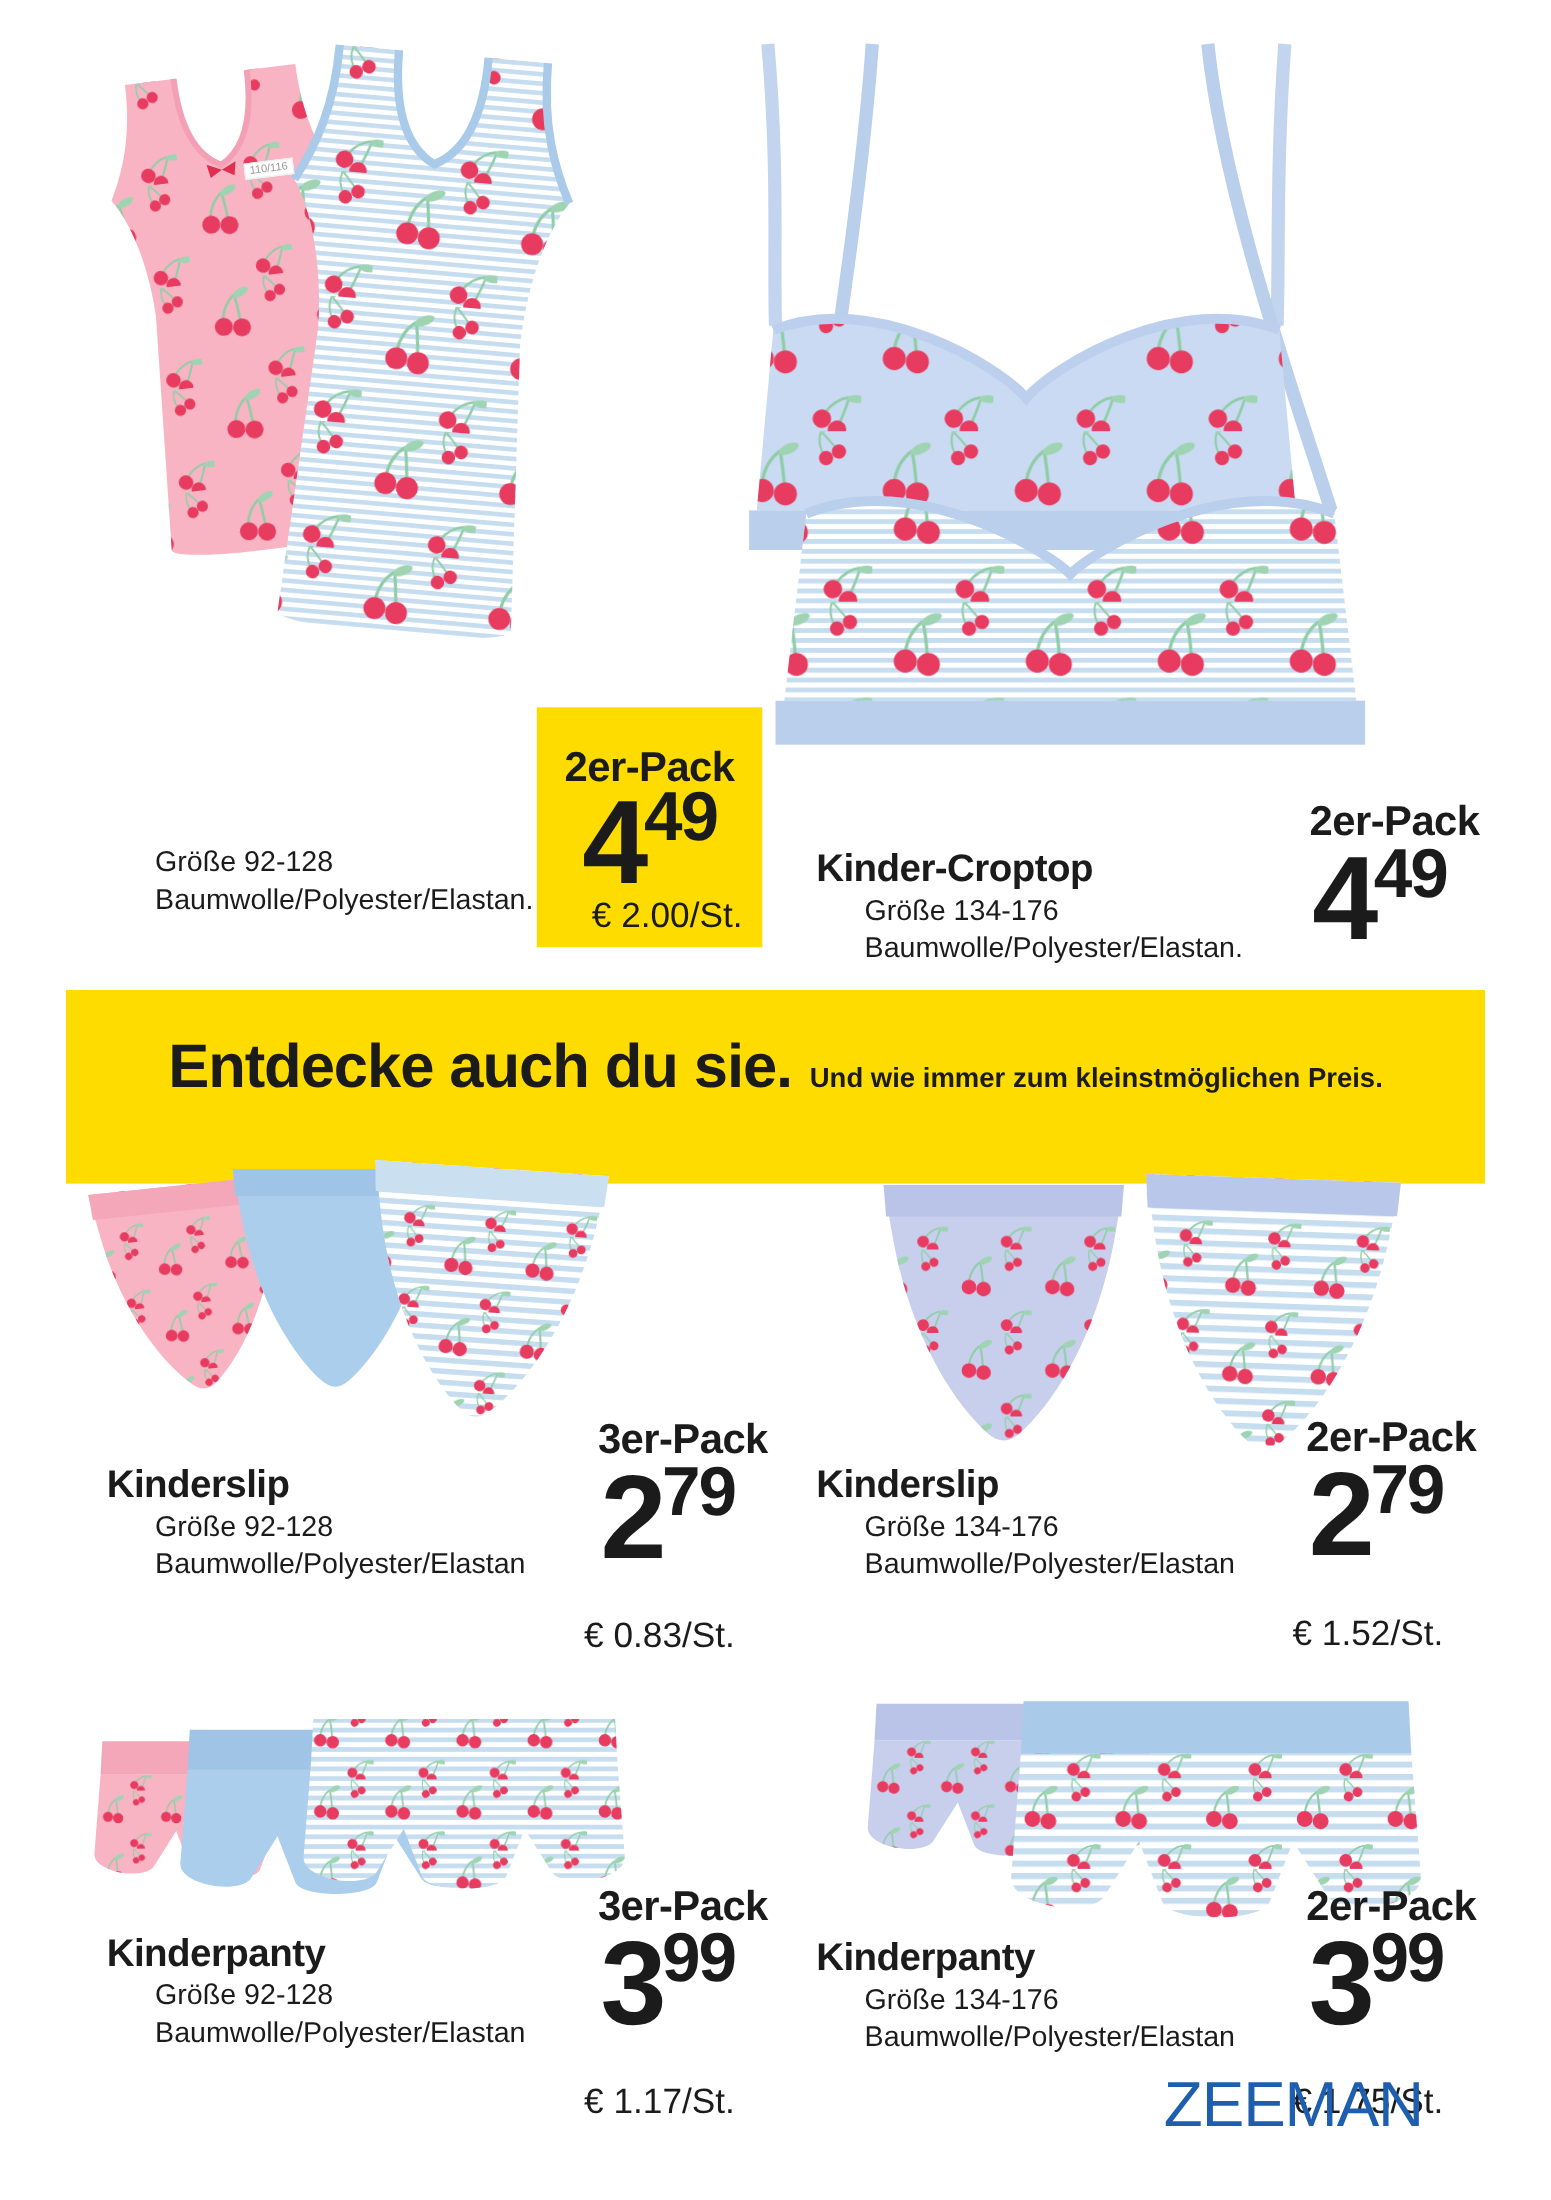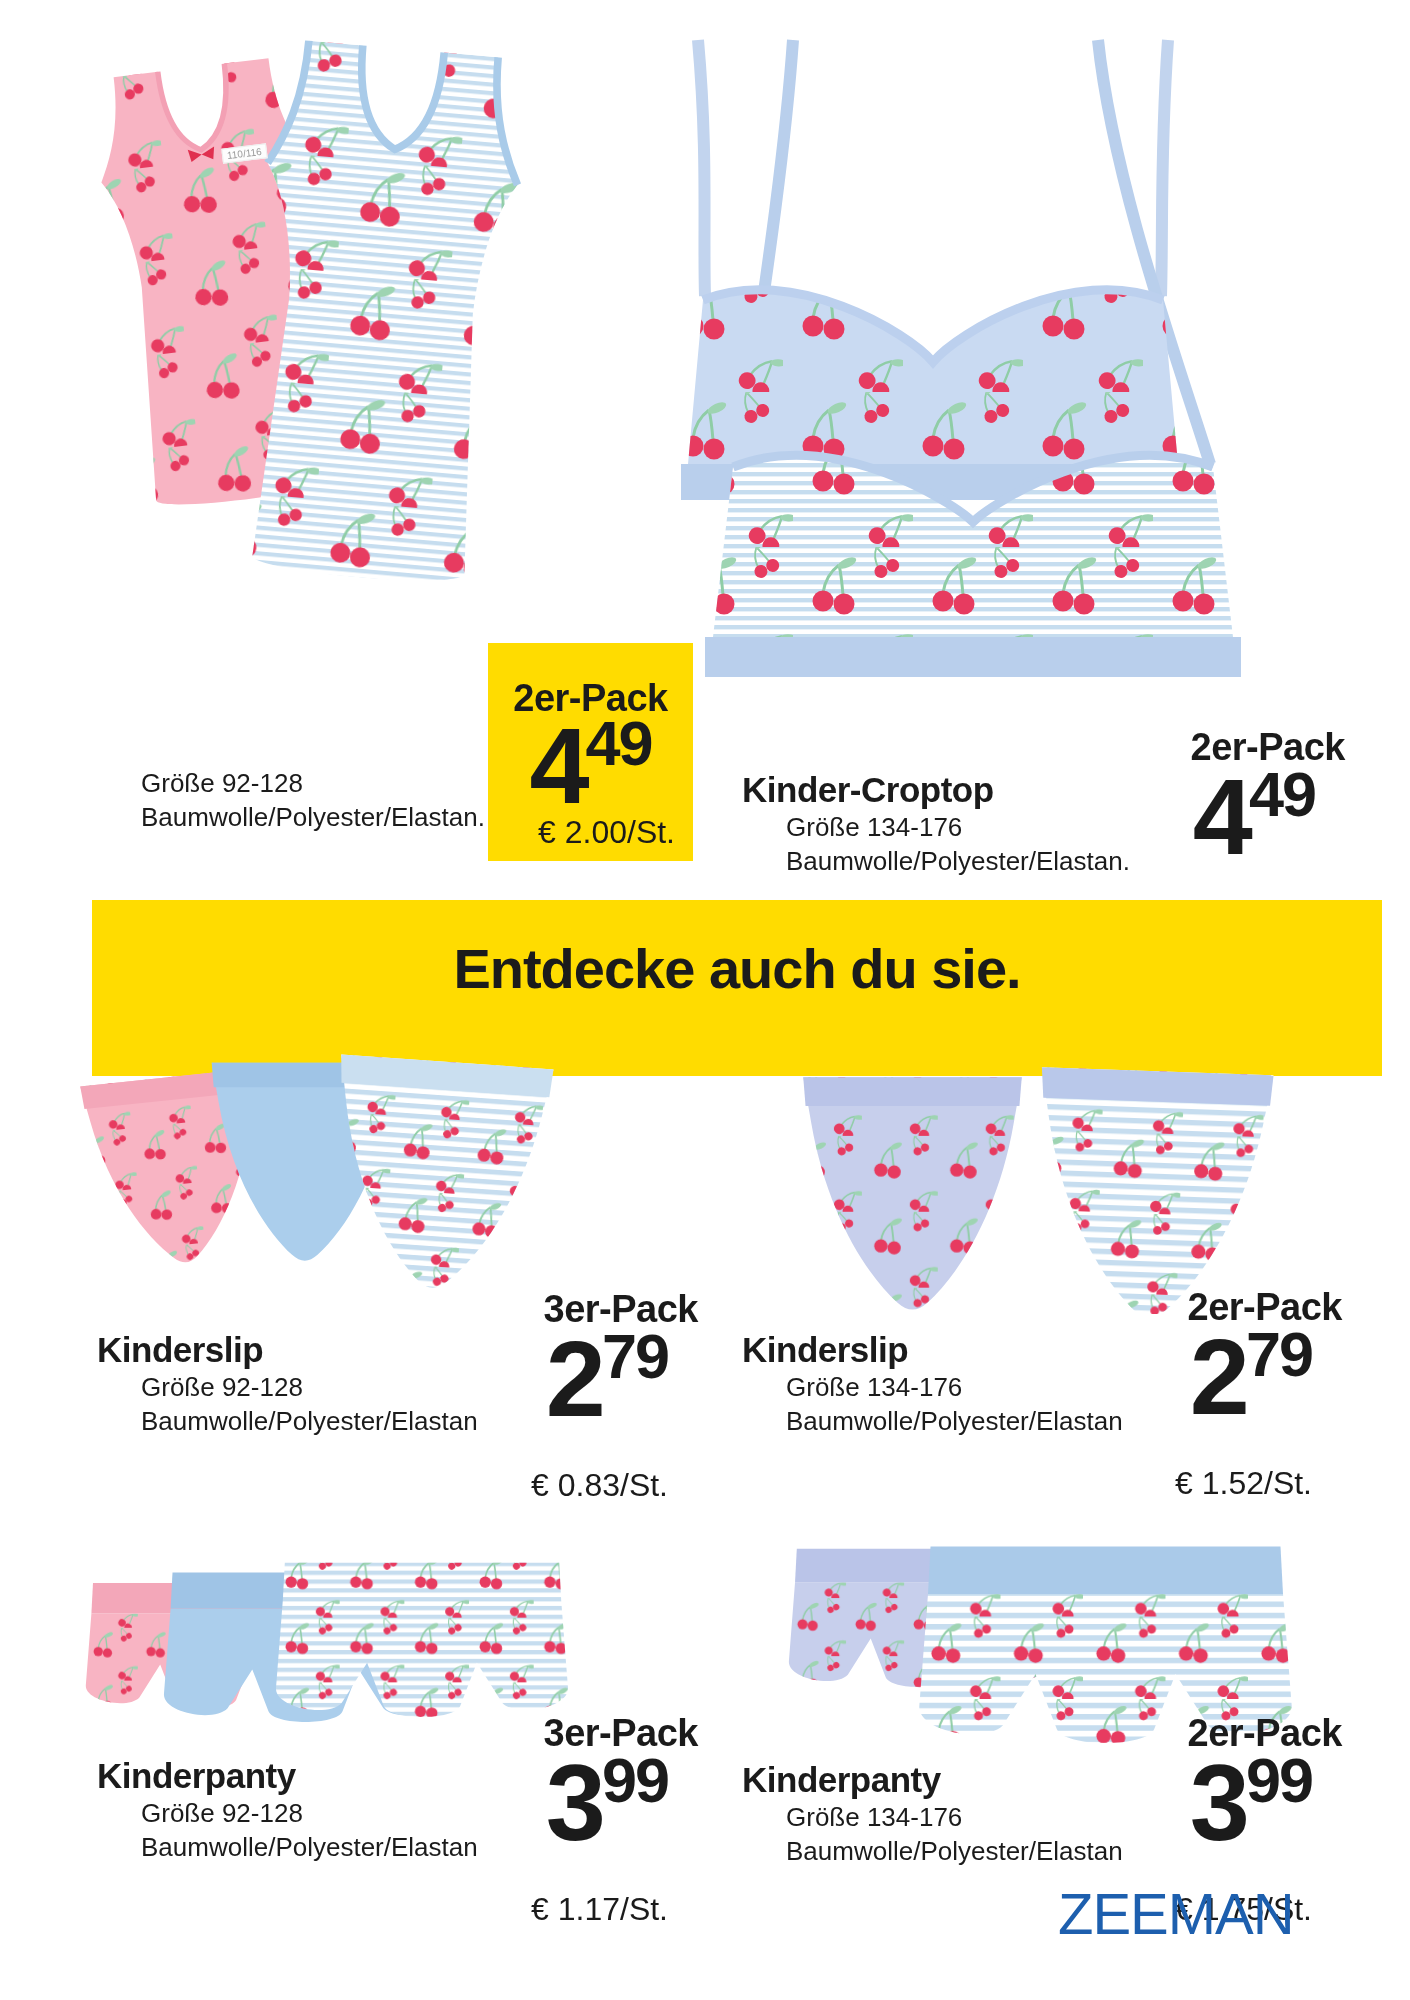--- a/index.html
+++ b/index.html
@@ -22,21 +22,21 @@
   .price-box{
     position:absolute;left:488px;top:643px;width:205px;height:218px;
     background:#ffdc00;text-align:center;
   }
   .price-box .pack{margin-top:34px;}
   .price-box .bigprice{padding-right:0;margin-top:0;}
   .price-box .unit{position:absolute;right:18px;bottom:10px;margin:0;padding:0;}
   
   .banner{
     position:absolute;left:60px;top:900px;width:1290px;height:176px;background:#ffdc00;
-    display:flex;justify-content:center;align-items:baseline;gap:16px;margin-left:32px;
+    display:flex;justify-content:center;align-items:baseline;gap:16px;
   }
   .banner .headline{font-size:56px;font-weight:bold;letter-spacing:-1px;line-height:138px;}
   .banner .subline{font-size:25px;font-weight:bold;}
   
   .logo{
     position:absolute;left:1058px;top:1880px;width:282px;
     font-size:58px;font-weight:normal;letter-spacing:-1px;color:#1d5fae;
   }
   
   .pimg{position:absolute;}
@@ -136,20 +136,21 @@
   </div>
 
   <div class="ptext" style="left:742px;top:770px">
     <div class="ptitle">Kinder-Croptop</div>
     <div class="pline">Größe 134-176</div>
     <div class="pline">Baumwolle/Polyester/Elastan.</div>
   </div>
 
   <div class="banner">
     <span class="headline">Entdecke auch du sie.</span>
+    <span class="subline">Und wie immer zum kleinstmöglichen Preis.</span>
   </div>
 
   <svg class="pimg" style="left:75px;top:1042px" width="495" height="272" viewBox="0 0 495 272">
     <g transform="translate(2,20) rotate(-6 110 120) scale(0.92)">
       <use href="#slip" fill="#f8b4c3"></use>
       <use href="#slip" fill="url(#cherries-sm)"></use>
       <use href="#slipband" fill="#f3a7b9"></use>
     </g>
     <g transform="translate(122,6) scale(0.98)">
       <use href="#slip" fill="#abceec"></use>

